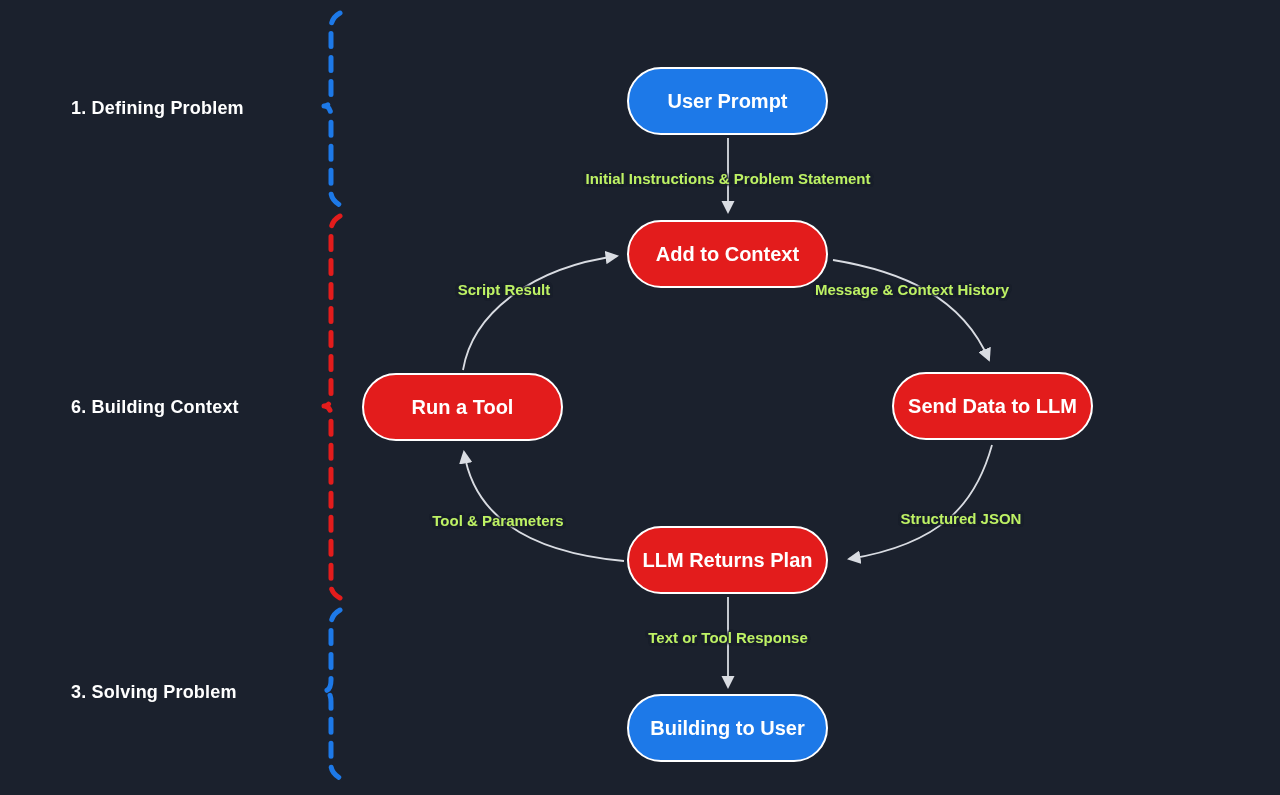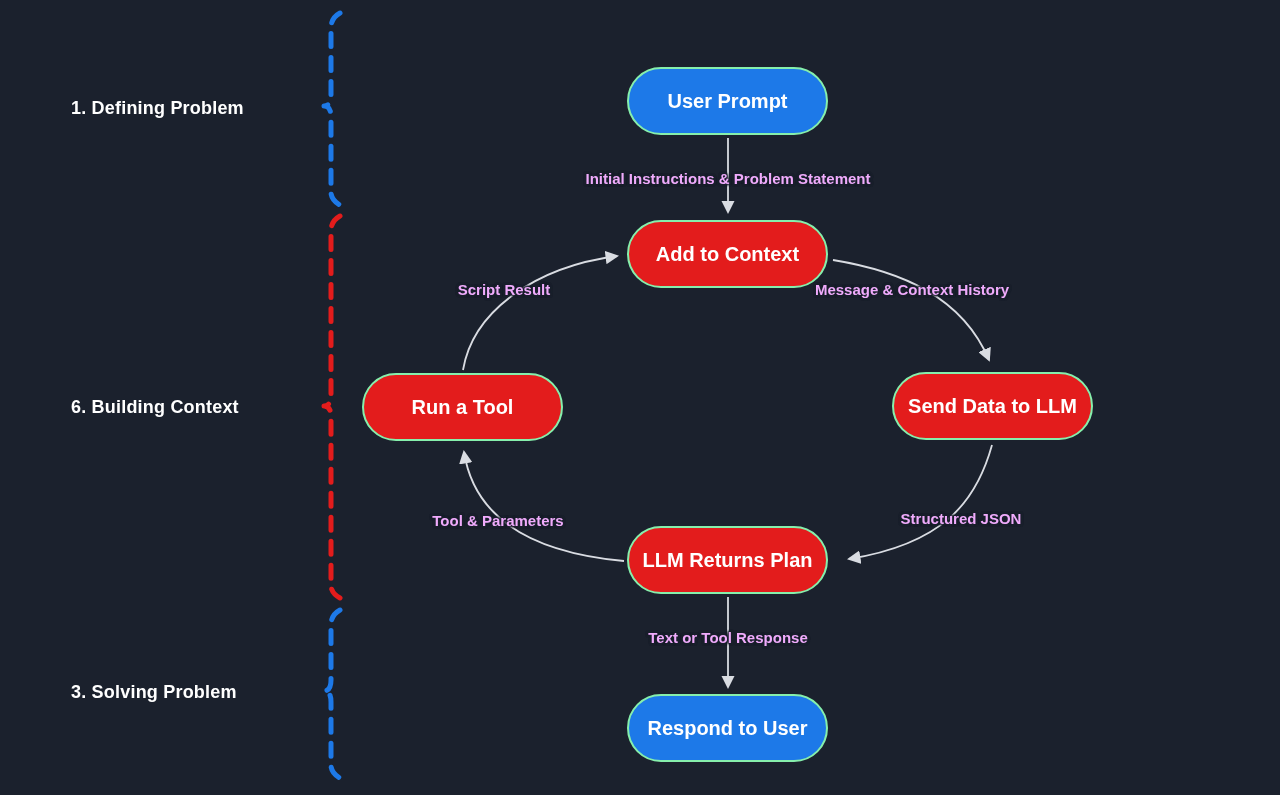--- a/index.html
+++ b/index.html
@@ -47,36 +47,36 @@
     white-space: nowrap;
     margin-left: 24px;
   }
 
   .node {
     position: absolute;
     width: 201px;
     height: 68px;
     border-radius: 34px;
     box-sizing: border-box;
-    border: 2px solid #86efac;
+    border: 2px solid #ffffff;
     display: flex;
     align-items: center;
     justify-content: center;
     color: var(--text, #ffffff);
     font-size: 20px;
     font-weight: 700;
     white-space: nowrap;
   }
   .node--blue { background: var(--blue, #1d79e8); }
   .node--red  { background: var(--red, #e31c1c); }
 
   .edge-label {
     position: absolute;
     transform: translate(-50%, -50%);
-    color: #f0abfc;
+    color: #bef264;
     font-size: 15px;
     font-weight: 700;
     white-space: nowrap;
     text-shadow:
       0 0 3px var(--bg, #1b212d),
       0 0 3px var(--bg, #1b212d),
       1px 1px 2px var(--bg, #1b212d),
       -1px -1px 2px var(--bg, #1b212d),
       1px -1px 2px var(--bg, #1b212d),
       -1px 1px 2px var(--bg, #1b212d);
@@ -108,21 +108,21 @@
 
   <div class="section-label" style="top:108px">1. Defining Problem</div>
   <div class="section-label" style="top:407px">6. Building Context</div>
   <div class="section-label" style="top:692px">3. Solving Problem</div>
 
   <div class="node node--blue" style="left:627px; top:67px">User Prompt</div>
   <div class="node node--red" style="left:892px; top:372px">Send Data to LLM</div>
   <div class="node node--red" style="left:627px; top:220px">Add to Context</div>
   <div class="node node--red" style="left:627px; top:526px">LLM Returns Plan</div>
   <div class="node node--red" style="left:362px; top:373px">Run a Tool</div>
-  <div class="node node--blue" style="left:627px; top:694px">Respond to User</div>
+  <div class="node node--blue" style="left:627px; top:694px">Building to User</div>
 
   <div class="edge-label" style="left:728px; top:178px">Initial Instructions &amp; Problem Statement</div>
   <div class="edge-label" style="left:912px; top:289px">Message &amp; Context History</div>
   <div class="edge-label" style="left:961px; top:518px">Structured JSON</div>
   <div class="edge-label" style="left:498px; top:520px">Tool &amp; Parameters</div>
   <div class="edge-label" style="left:504px; top:289px">Script Result</div>
   <div class="edge-label" style="left:728px; top:637px">Text or Tool Response</div>
 
 </div>
 

